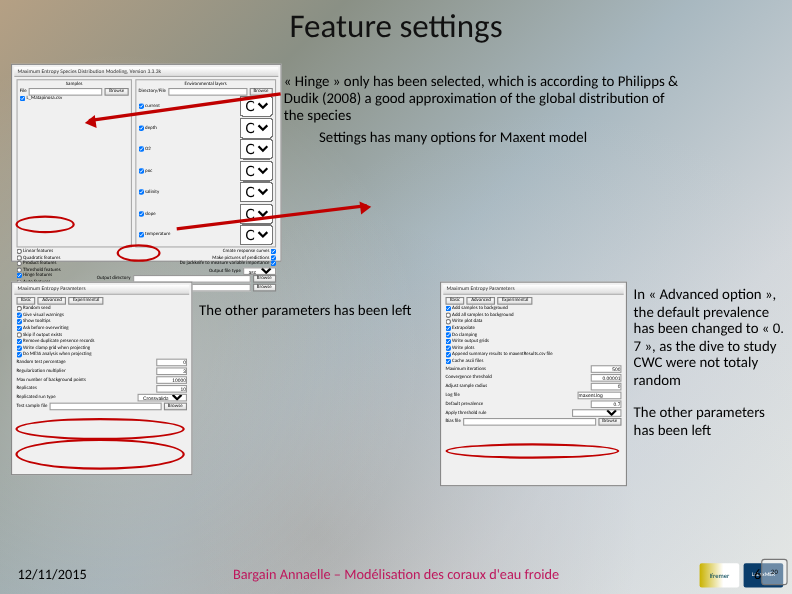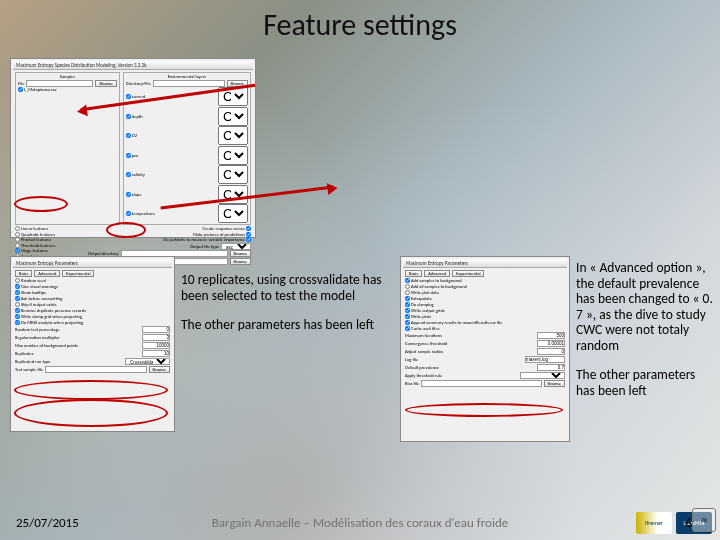--- a/index.html
+++ b/index.html
@@ -22,21 +22,21 @@
   .input-row { display: flex; align-items: center; gap: 2px; font-size: 4.5px; }
   .input-row input, .input-row select { font-size: 4.5px; height: 7px; border: 1px solid #999; background: #fff; }
   .btn { display: inline-block; background: linear-gradient(#fefefe,#e0e0e0); border: 1px solid #888; font-size: 4.5px; padding: 0 3px; }
   .bottom-btns { display: flex; justify-content: center; gap: 6px; margin-top: 2px; }
   .oval { position: absolute; border: 2.5px solid #c00000; border-radius: 50%; z-index: 3; }
   .arrow { position: absolute; height: 0; border-top: 3px solid #c00000; z-index: 3; }
   .arrow::after { content: ""; position: absolute; left: -10px; top: -6px; border: 6px solid transparent; border-right: 10px solid #c00000; }
   .arrow-head-right::after { left: auto; right: -10px; border: 6px solid transparent; border-left: 10px solid #c00000; }
   .annot { position: absolute; font-size: 13.5px; line-height: 1.15; color: #000; z-index: 2; }
   .footer-date { position: absolute; bottom: 10px; left: 16px; font-size: 13px; z-index: 2; }
-  .footer-credit { position: absolute; bottom: 10px; left: 0; right: 0; text-align: center; font-size: 13px; z-index: 2; color: #737373; }
+  .footer-credit { position: absolute; bottom: 10px; left: 0; right: 0; text-align: center; font-size: 13px; z-index: 2; color: #be185d; }
   .footer-num { position: absolute; bottom: 10px; right: 28px; font-size: 13px; z-index: 2; }
   .logos { position: absolute; bottom: 6px; right: 8px; display: flex; gap: 4px; z-index: 1; }
   .logo { width: 36px; height: 22px; border-radius: 2px; }
   .logo.a { background: linear-gradient(90deg,#c9b200 0%, #fff 60%); font-size: 6px; display:flex; align-items:center; justify-content:center; color:#045;text-align:center; }
   .logo.b { background: #0a3d6b; font-size: 5px; color: #fff; display:flex; align-items:center; justify-content:center; }
   .stamp { position: absolute; bottom: 8px; right: 4px; width: 24px; height: 24px; border: 1px solid #777; border-radius: 3px; background: rgba(255,255,255,0.4); font-size: 6px; display:flex; align-items:center; justify-content:center; z-index:1; }
 </style>
 </head>
 <body>
 
@@ -315,32 +315,33 @@
 <div class="oval" style="top:196px; left:14px; width:54px; height:16px;"></div>
 <div class="oval" style="top:222px; left:106px; width:40px; height:16px;"></div>
 <div class="oval" style="top:380px; left:14px; width:154px; height:20px;"></div>
 <div class="oval" style="top:399px; left:14px; width:154px; height:28px;"></div>
 <div class="oval" style="top:403px; left:405px; width:158px; height:14px;"></div>
 
 <div class="arrow" style="top:96px; left:80px; width:176px; transform:rotate(-8deg);"></div>
 <div class="arrow arrow-head-right" style="top:196px; left:160px; width:174px; transform:rotate(-7deg);"></div>
 
 <div class="annot" style="top:66px; left:258px; width:360px;">
+  <div>« Hinge » only has been selected, which is according to Philipps &amp; Dudik (2008) a good approximation of the global distribution of the species</div>
+  <div style="margin-top:4px;padding-left:32px;">Settings has many options for Maxent model</div>
 </div>
 
 <div class="annot" style="top:260px; left:181px; width:210px;">
-  <div style="margin-top:12px;">10 replicates, using crossvalidate has been selected to test the model</div>
   <div style="margin-top:14px;">The other parameters has been left</div>
 </div>
 
 <div class="annot" style="top:260px; left:576px; width:140px;">
   <div>In « Advanced option », the default prevalence has been changed to « 0. 7  », as the dive to study CWC were not totaly random</div>
   <div style="margin-top:14px;">The other parameters has been left</div>
 </div>
 
-<div class="footer-date">25/07/2015</div>
+<div class="footer-date">12/11/2015</div>
 <div class="footer-credit">Bargain Annaelle – Modélisation des coraux d'eau froide</div>
 <div class="footer-num">6</div>
 <div class="logos">
   <div class="logo a">Ifremer</div>
   <div class="logo b">LabexMER</div>
 </div>
 <div class="stamp">20</div>
 
 </body></html>

